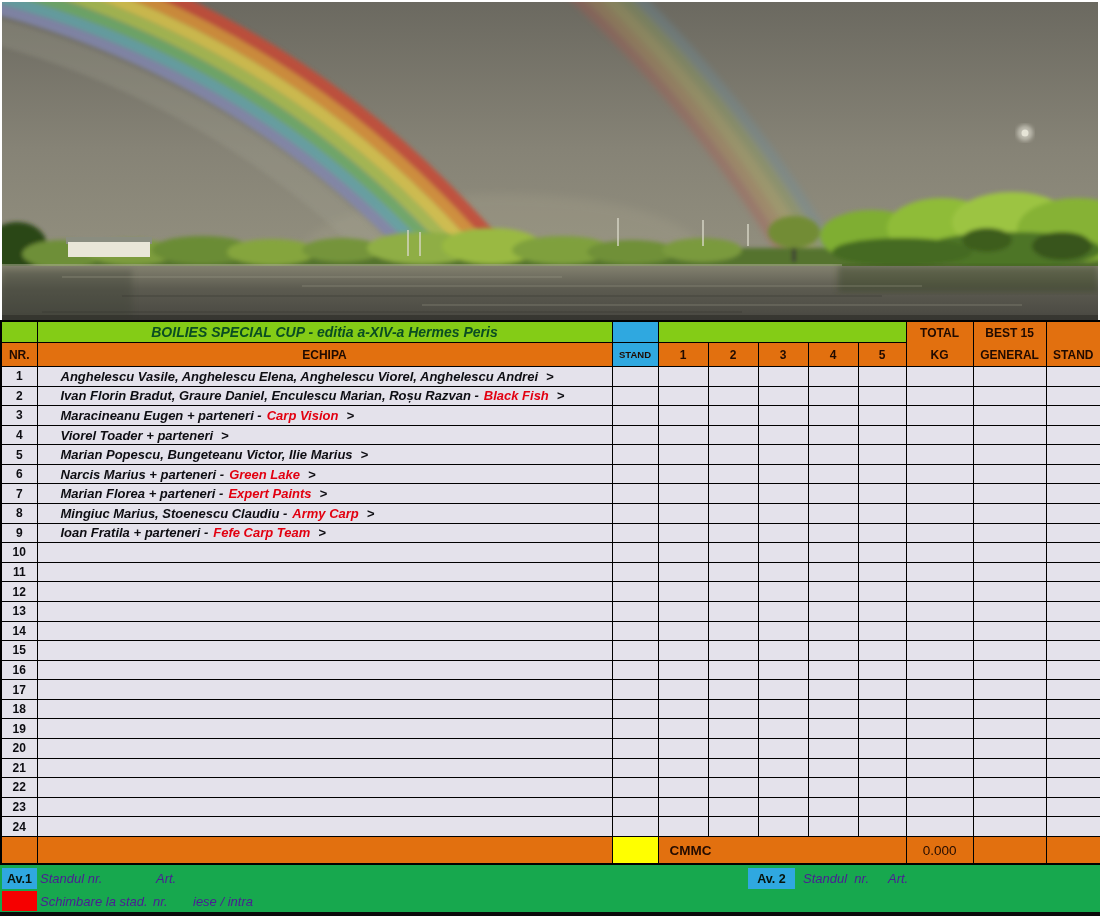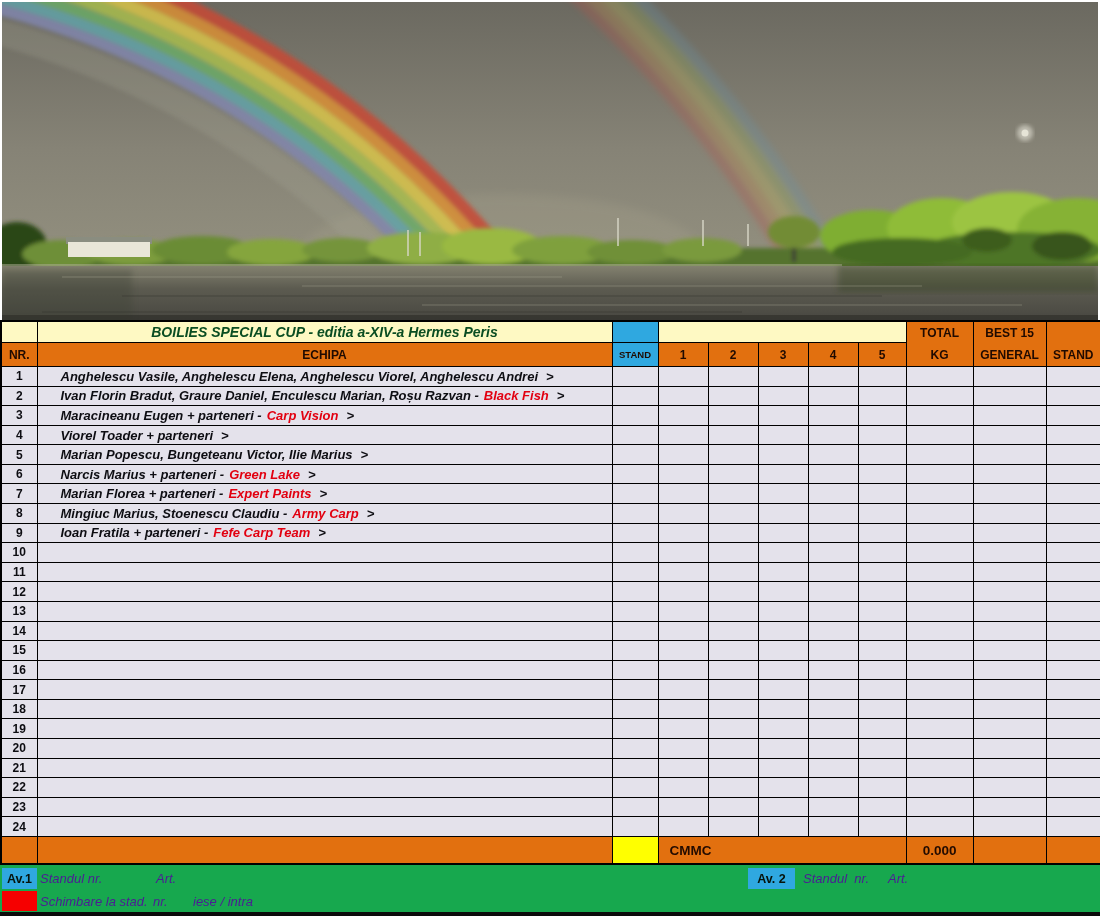--- a/index.html
+++ b/index.html
@@ -3,34 +3,34 @@
 <meta charset="utf-8">
 <style>
   html,body{margin:0;padding:0;background:#fff;}
   .page{position:relative;width:1100px;height:916px;background:#fff;overflow:hidden;
         font-family:"Liberation Sans",sans-serif;}
   .photo{position:absolute;left:2px;top:2px;width:1096px;height:318px;overflow:hidden;}
   .tablewrap{position:absolute;left:0;top:320px;width:1100px;height:545px;overflow:hidden;}
   table{border-collapse:collapse;table-layout:fixed;width:1100px;border:2px solid #000;}
   td{border:1px solid #000;padding:0;overflow:hidden;vertical-align:middle;}
   tr.rA{height:21px;} tr.rB{height:23px;} tr.drow{height:19.58px;} tr.srow{height:28px;}
-  .green{background:#fef9c3;} .orange{background:#e2700f;} .blue{background:#2fa8e0;}
+  .green{background:#84cc16;} .orange{background:#e2700f;} .blue{background:#2fa8e0;}
   .lav{background:#e4e2eb;} .yellow{background:#ffff00;}
   .title{color:#0a4d22;font-style:italic;font-weight:bold;font-size:14px;text-align:center;}
   .hcell{color:#200a00;font-weight:bold;font-size:12px;text-align:center;}
   .standh{font-size:9.5px;}
   .hdr2{color:#200a00;font-weight:bold;font-size:12px;text-align:center;}
   .hdr2 .two{display:flex;flex-direction:column;justify-content:space-around;height:44px;}
   .hdr2 .bot{display:flex;flex-direction:column;justify-content:flex-end;height:40px;padding-bottom:4px;}
   .cell-nr{font-weight:bold;font-size:12px;text-align:center;color:#0d0d12;}
   .cell-name{font-style:italic;font-weight:bold;font-size:13px;color:#0d0d12;padding-left:23px;white-space:nowrap;}
   .team-red{color:#e20010;margin-left:5px;}
   .arrow{margin-left:8px;font-style:italic;}
   .cmmc{font-weight:bold;font-size:13.5px;color:#230b00;padding-left:11px;}
-  .totkg{font-weight:bold;font-size:13.5px;color:#230b00;text-align:center;}
+  .totkg{font-weight:normal;font-size:13.5px;color:#230b00;text-align:center;}
   .footer{position:absolute;left:0;top:865px;width:1100px;height:48px;background:#17a84e;}
   .ftxt{position:absolute;font-style:italic;font-weight:normal;font-size:13px;color:#4c1d95;white-space:pre;}
   .av-cell{position:absolute;background:#2fa8e0;display:flex;align-items:center;justify-content:center;
            font-weight:bold;font-size:12.5px;color:#06130a;}
   .av1{left:2px;top:3px;width:35px;height:21px;}
   .av2{left:748px;top:3px;width:47px;height:21px;}
   .red-cell{position:absolute;left:2px;top:26px;width:35px;height:20px;background:#f60000;}
   .strip{position:absolute;left:0;top:912px;width:1100px;height:4px;background:#0b0b0b;}
 </style>
 </head>

